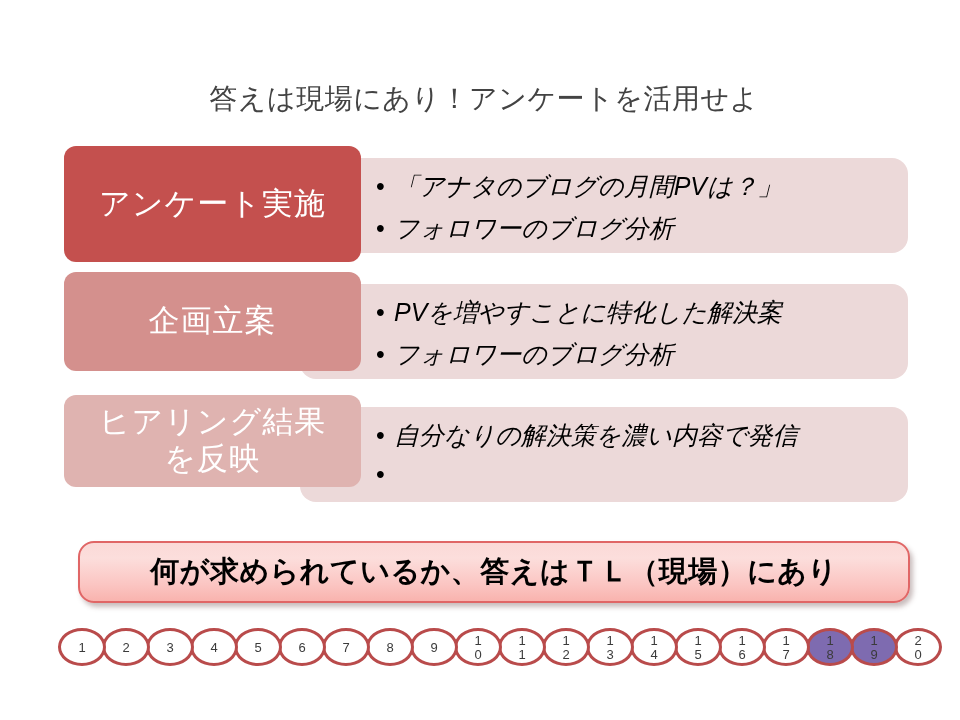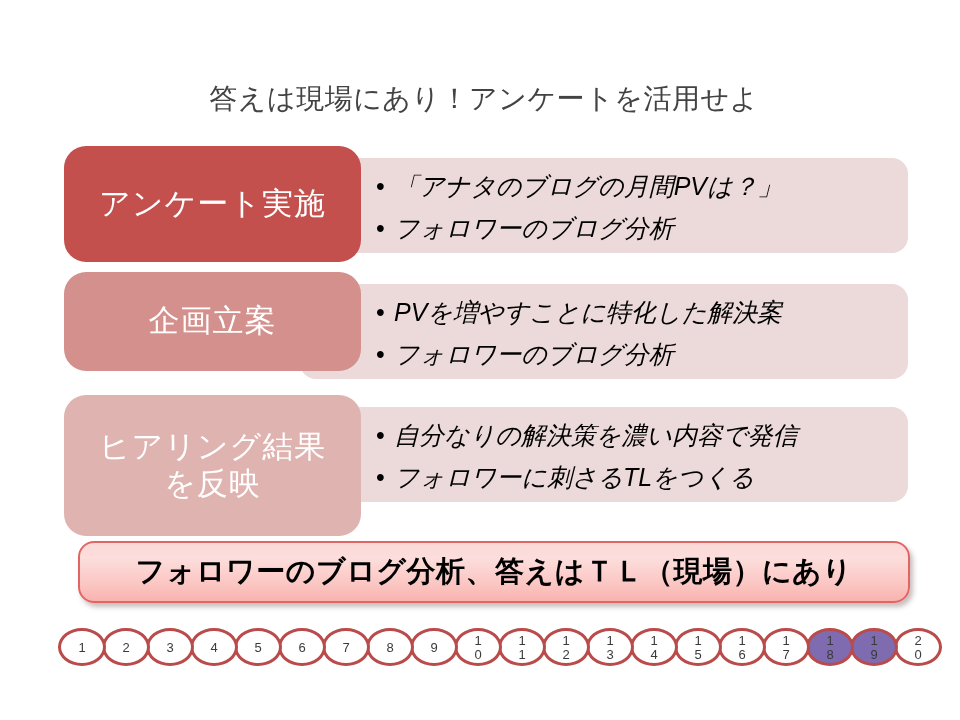--- a/index.html
+++ b/index.html
@@ -43,21 +43,21 @@
     left: 300px;
     width: 608px;
     background: #ecd9d9;
     border-radius: 16px;
     box-sizing: border-box;
   }
   .row-label {
     position: absolute;
     left: 64px;
     width: 297px;
-    border-radius: 22px;
+    border-radius: 12px;
     box-sizing: border-box;
     display: flex;
     align-items: center;
     justify-content: center;
     text-align: center;
     color: #ffffff;
     font-size: 31px;
     line-height: 1.18;
     letter-spacing: 1px;
     padding: 0 8px;
@@ -90,21 +90,21 @@
   
   #row-1 .row-panel { top: 158px; height: 95px; }
   #row-1 .row-label { top: 146px; height: 116px; background: #c4504e; }
   #row-1 .bullets   { top: 171px; }
 
   #row-2 .row-panel { top: 284px; height: 95px; }
   #row-2 .row-label { top: 272px; height: 99px; background: #d4908d; }
   #row-2 .bullets   { top: 297px; }
 
   #row-3 .row-panel { top: 407px; height: 95px; }
-  #row-3 .row-label { top: 395px; height: 141px; background: #dfb3b0; }
+  #row-3 .row-label { top: 395px; height: 92px; background: #dfb3b0; }
   #row-3 .bullets   { top: 420px; }
 
   
   .banner {
     position: absolute;
     left: 78px;
     top: 541px;
     width: 832px;
     height: 62px;
     border: 2px solid #e06666;
@@ -196,33 +196,32 @@
 
   <div class="row" id="row-3">
     <div class="row-panel"></div>
     <div class="bullets">
       <div class="bullet">
         <span class="dot">•</span>
         <span class="btext">自分なりの解決策を濃い内容で発信</span>
       </div>
       <div class="bullet">
         <span class="dot">•</span>
-        <span class="btext">フォロワーに刺さるTLをつくる</span>
       </div>
     </div>
     <div class="row-label">
       <span>
         <span>ヒアリング結果</span><br>
         <span>を反映</span>
       </span>
     </div>
   </div>
 
   <div class="banner">
-    <span class="banner-text">フォロワーのブログ分析、答えはＴＬ（現場）にあり</span>
+    <span class="banner-text">何が求められているか、答えはＴＬ（現場）にあり</span>
   </div>
 
   <div class="pager" id="pager">
       <div class="pg" style="left: 0px; z-index: 100;">
         <span class="d">1</span>
       </div>
       <div class="pg" style="left: 44px; z-index: 99;">
         <span class="d">2</span>
       </div>
       <div class="pg" style="left: 88px; z-index: 98;">

